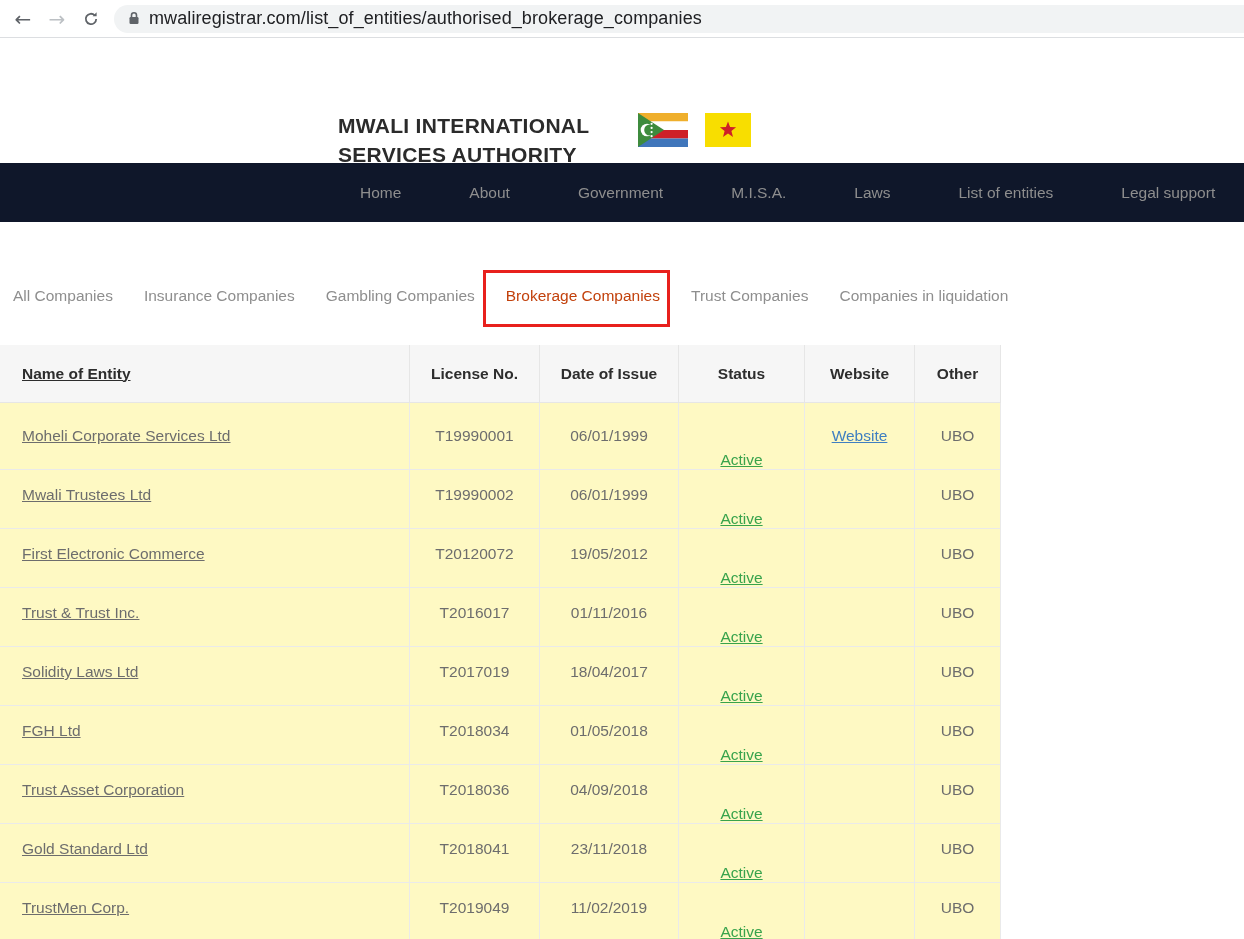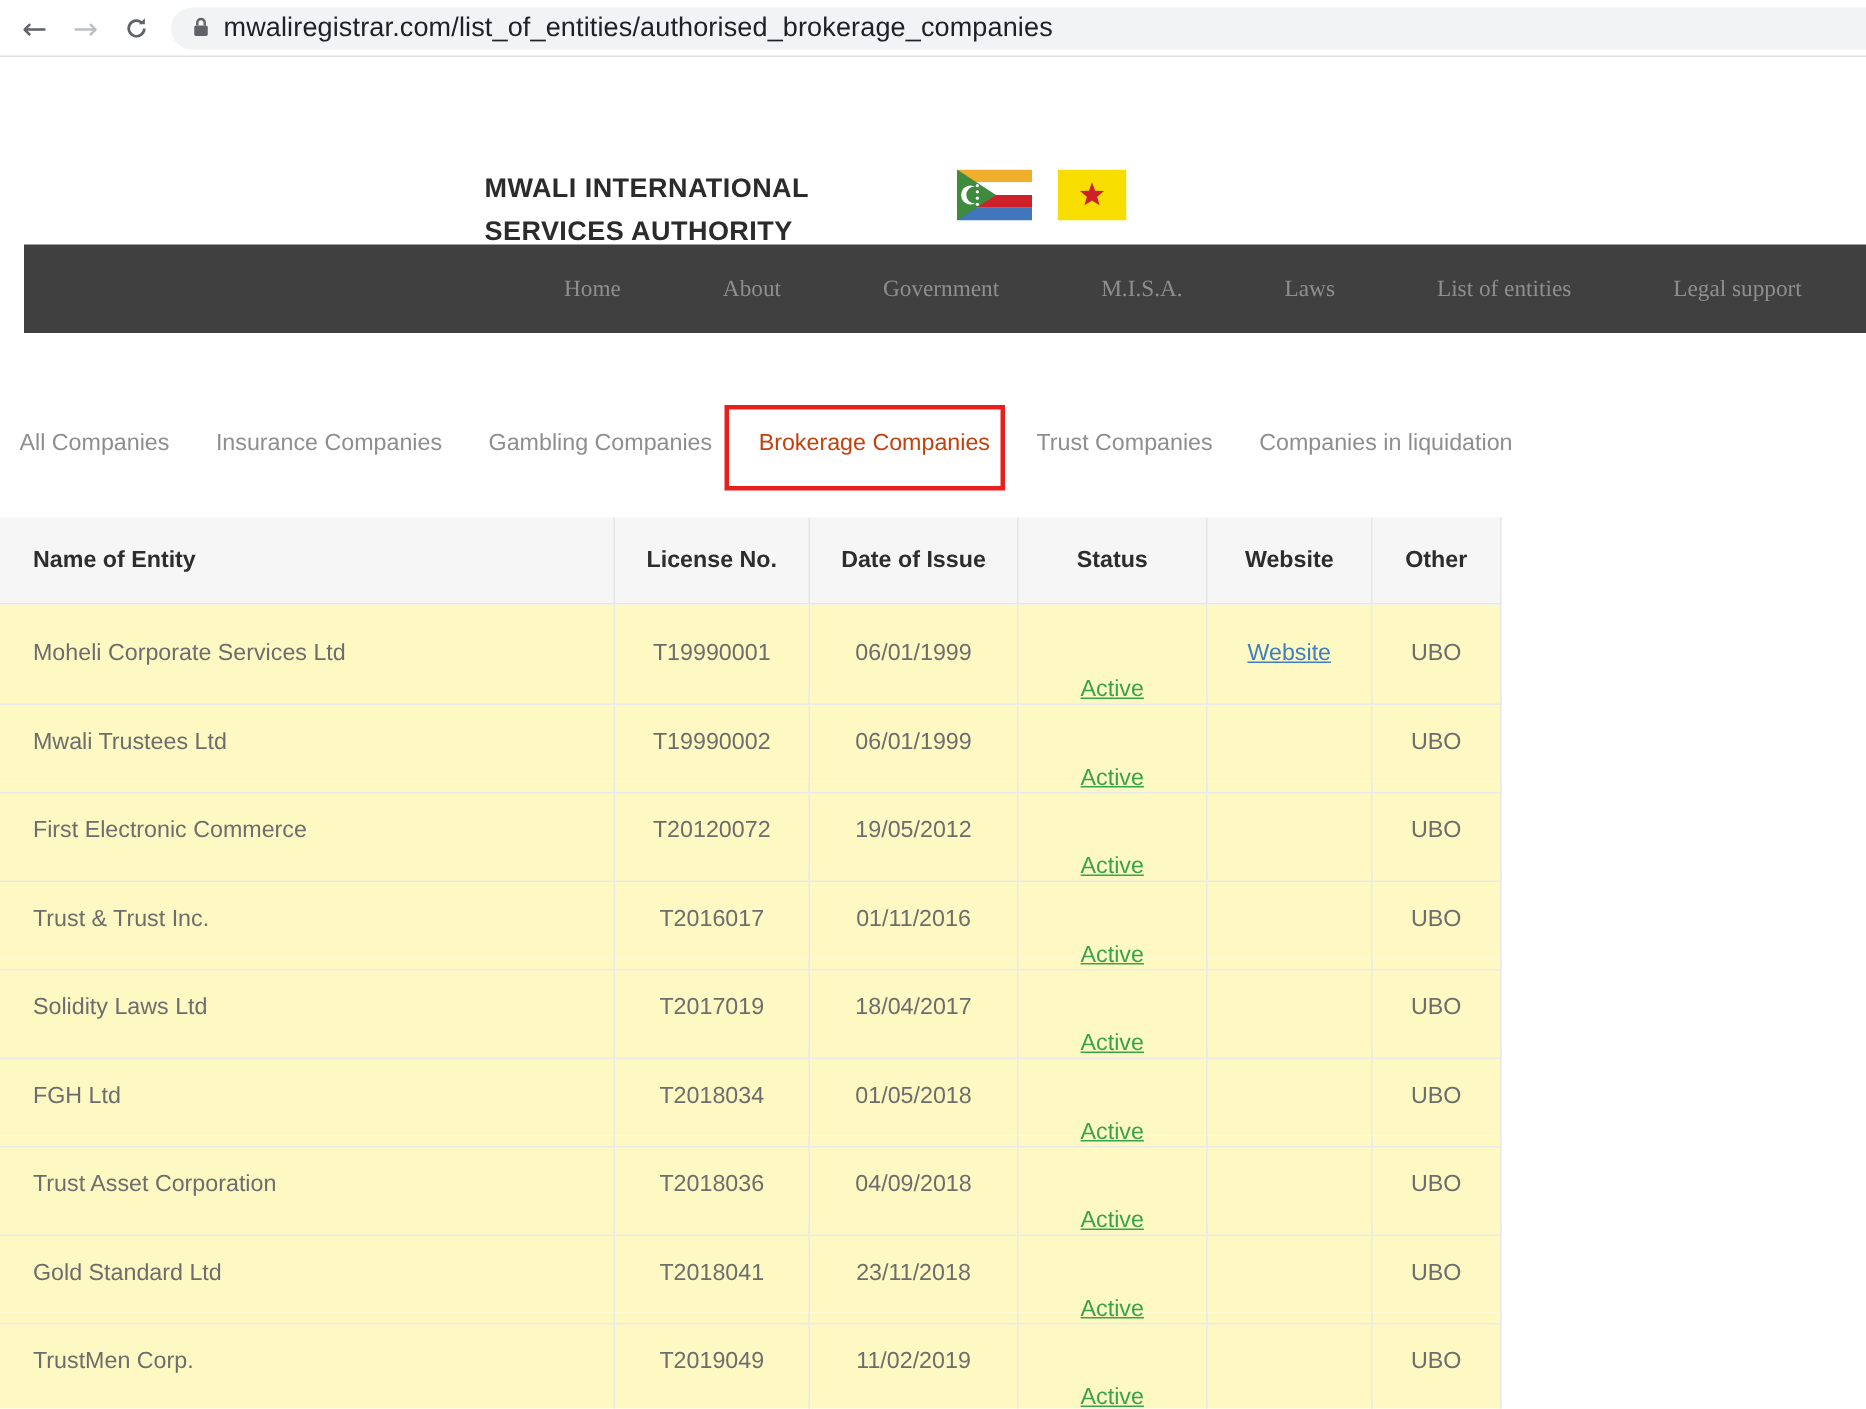--- a/index.html
+++ b/index.html
@@ -14,28 +14,28 @@
   .nav-btn { width:22px; height:24px; display:flex; align-items:center; justify-content:center;
              font-size:20px; color:#5f6368; cursor:pointer;
              font-family:"DejaVu Sans",sans-serif; }
   .nav-btn.disabled { color:#bcc0c4; }
   .omnibox { flex:1; height:28px; background:#f1f3f4; border-radius:14px 0 0 14px;
              display:flex; align-items:center; padding-left:14px; gap:9px; }
   .url-text { font-size:18px; color:#202124; letter-spacing:.1px; }
 
   
   .site-header { position:absolute; top:39px; left:0; right:0; height:124px; background:#fff; }
-  .logo-title { position:absolute; left:323px; top:72px; font-size:18px; font-weight:bold;
+  .logo-title { position:absolute; left:338px; top:72px; font-size:21px; font-weight:bold;
                 color:#2b2b2b; line-height:29px; letter-spacing:.3px; }
   .flag { position:absolute; top:74px; }
   .flag.comoros { left:638px; }
   .flag.mwali   { left:705px; }
 
   
-  .nav-band { position:absolute; top:163px; left:16px; right:0; height:59px; background:#404040;font-family:Liberation Serif, serif; }
+  .nav-band { position:absolute; top:163px; left:0; right:0; height:59px; background:#0f172a; }
   .nav-inner { height:100%; display:flex; align-items:center; gap:68px; padding-left:360px; }
   .nav-item { font-size:15.5px; color:#8e8e8e; white-space:nowrap; cursor:pointer; }
 
   
   .tabs-row { position:absolute; top:270px; left:3px; height:56px;
               display:flex; gap:11px; align-items:stretch; }
   .tab { padding:17px 10px 0; font-size:15.5px; color:#8e8e8e; white-space:nowrap; cursor:pointer; }
   .tab.active { color:#c2410c; border-bottom:2px solid #14b8a6; }
   .red-box { position:absolute; left:483px; top:270px; width:187px; height:57px;
              border:3px solid #e8201d; pointer-events:none; }
@@ -43,21 +43,21 @@
   
   .entity-table { position:absolute; top:345px; left:0; width:1001px; }
   .thead, .trow { display:grid; grid-template-columns:410px 130px 139px 126px 110px 86px; }
   .thead { height:58px; background:#f6f6f6; }
   .hcell { display:flex; align-items:center; justify-content:center; font-weight:bold;
            font-size:15.5px; color:#2d2d2d; border-right:1px solid #e6e6e6;
            border-bottom:1px solid #e6e6e6; }
   .trow  { height:59px; background:#fef9c3; }
   .cell  { display:flex; align-items:center; justify-content:center; font-size:15.5px;
            color:#6d6d6d; border-right:1px solid #eaeaea; border-bottom:1px solid #eaeaea; }
-  .name-col { justify-content:flex-start; padding-left:22px; }
+  .name-col { justify-content:flex-start; padding-left:22px;text-decoration:underline; }
   .status-link  { color:#38a34c; text-decoration:underline; cursor:pointer;margin-top:48px; }
   .website-link { color:#3f7fc1; text-decoration:underline; cursor:pointer; }
   .trow.partial { height:8px; }
   .trow.partial .cell { border-bottom:none; }
 </style>
 </head>
 <body>
 
 <div class="toolbar">
   <span class="nav-btn">←</span>

